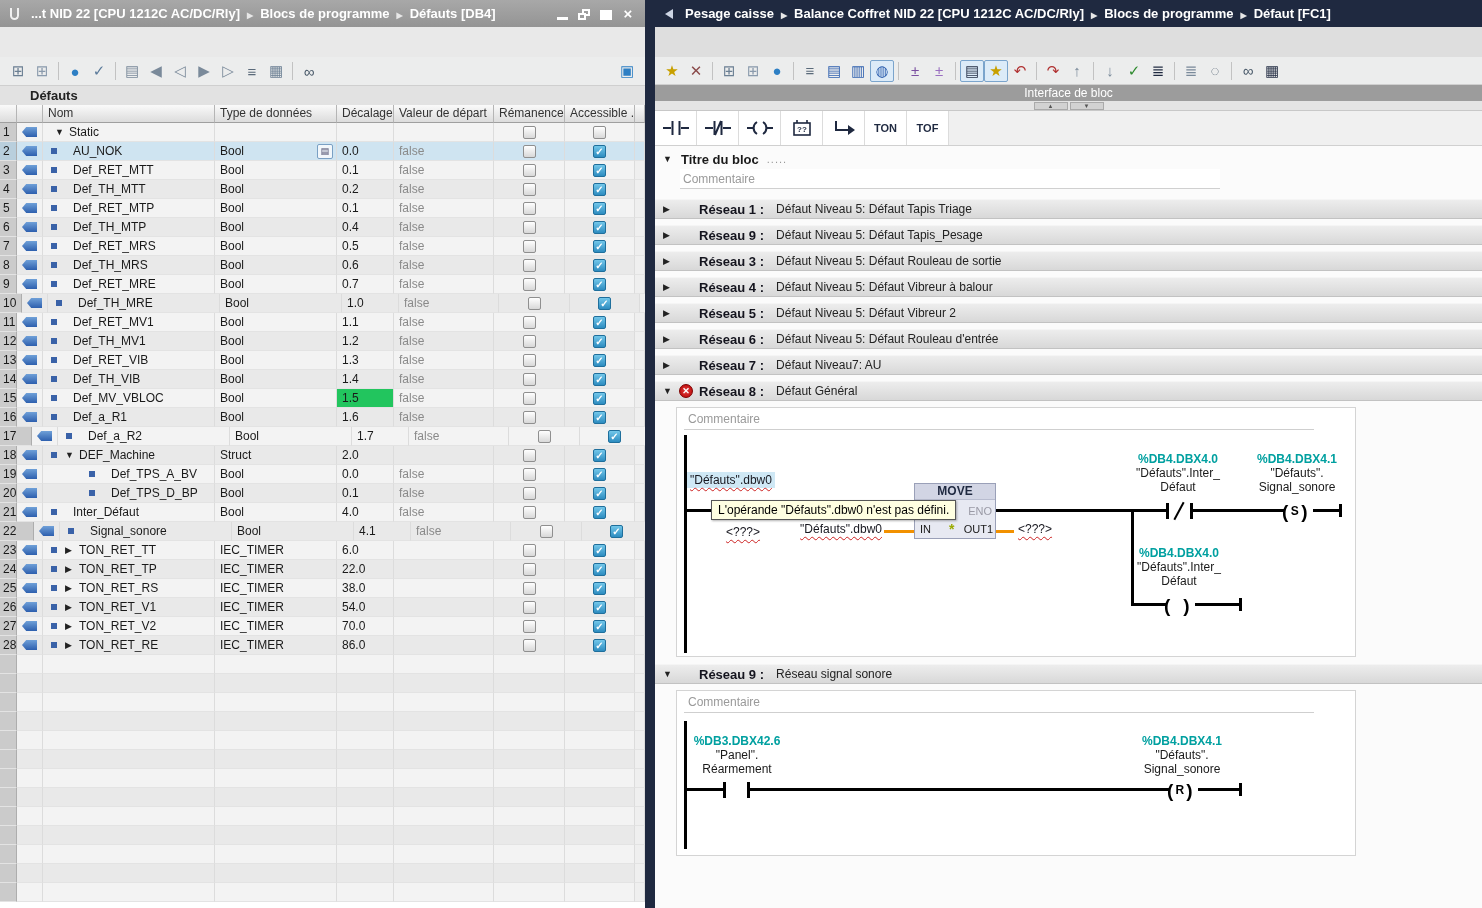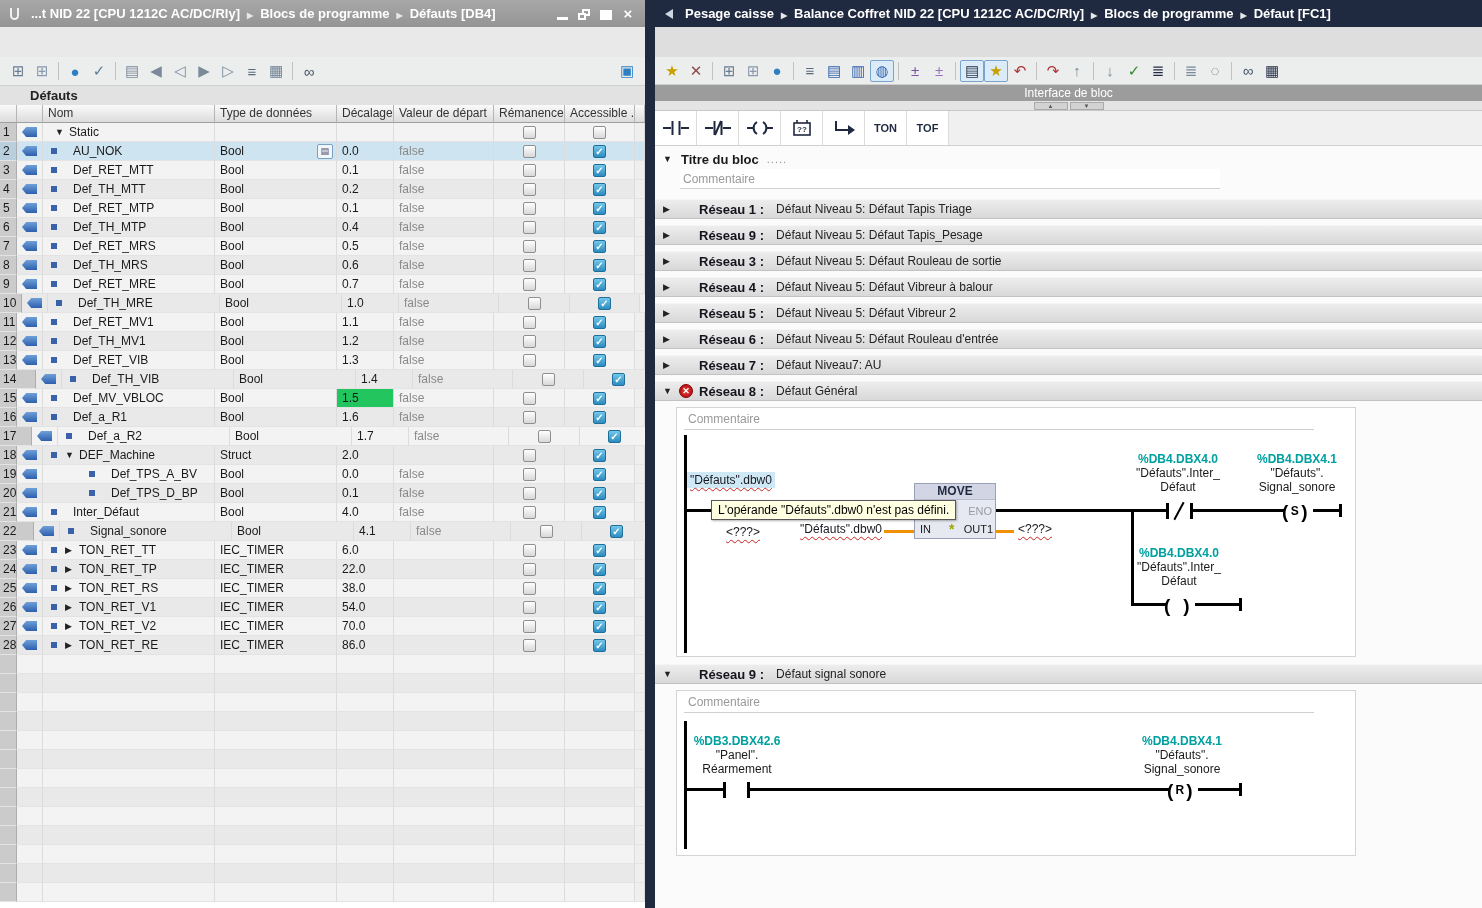--- a/index.html
+++ b/index.html
@@ -463,21 +463,21 @@
           </div>
           <div class="c" style="width: 71px; flex: 0 0 auto; background: rgb(243, 243, 243); justify-content: center;">
             <span class="cb"></span>
           </div>
           <div class="c" style="width: 70px; flex: 0 0 auto; background: rgb(243, 243, 243); justify-content: center;">
             <span class="cb on">✓</span>
           </div>
           <div class="c" style="width: 10px; flex: 0 0 auto; background: rgb(239, 239, 239);"></div>
         </div>
         <div class="t-row">
-          <div class="c c-num" style="width: 36px; flex: 0 0 auto;">14</div>
+          <div class="c c-num" style="width: 17px; flex: 0 0 auto;">14</div>
           <div class="c" style="width: 26px; flex: 0 0 auto; background: rgb(233, 233, 233);">
             <span class="tag-ic"></span>
           </div>
           <div class="c" style="width: 172px; flex: 0 0 auto; background: rgb(233, 233, 233); padding-left: 8px;">
             <span class="blt"></span>
             <span style="margin-left: 16px;">Def_TH_VIB</span>
           </div>
           <div class="c" style="width: 122px; flex: 0 0 auto; background: rgb(233, 233, 233); padding-left: 5px;">
             <span>Bool</span>
           </div>
@@ -1175,21 +1175,21 @@
           <span class="lline">"Défauts".Inter_</span>
           <span class="lline">Défaut</span>
         </div>
         <div class="wireh" style="left:518px;top:195px;width:44px;"></div>
         <div class="tick" style="left:562px;top:190px;"></div>
       </div>
 
       <div class="net-header" style="margin-top:7px;">
         <span class="tri">▼</span>
         <span class="net-label" style="margin-left:20px;">Réseau 9 :</span>
-        <span class="net-title">Défaut signal sonore</span>
+        <span class="net-title">Réseau signal sonore</span>
       </div>
       <div class="net-region" id="n9-region">
         <div class="net-comment">Commentaire</div>
         <div class="wirev" style="left:7px;top:30px;height:128px;"></div>
         <div class="wireh" style="left:10px;top:97px;width:36px;"></div>
         <div class="cbar" style="left:46px;top:91px;"></div>
         <div class="cbar" style="left:70px;top:91px;"></div>
         <div class="lframe" style="left:5px;top:43px;">
           <span class="addr">%DB3.DBX42.6</span>
           <span class="lline">"Panel".</span>

